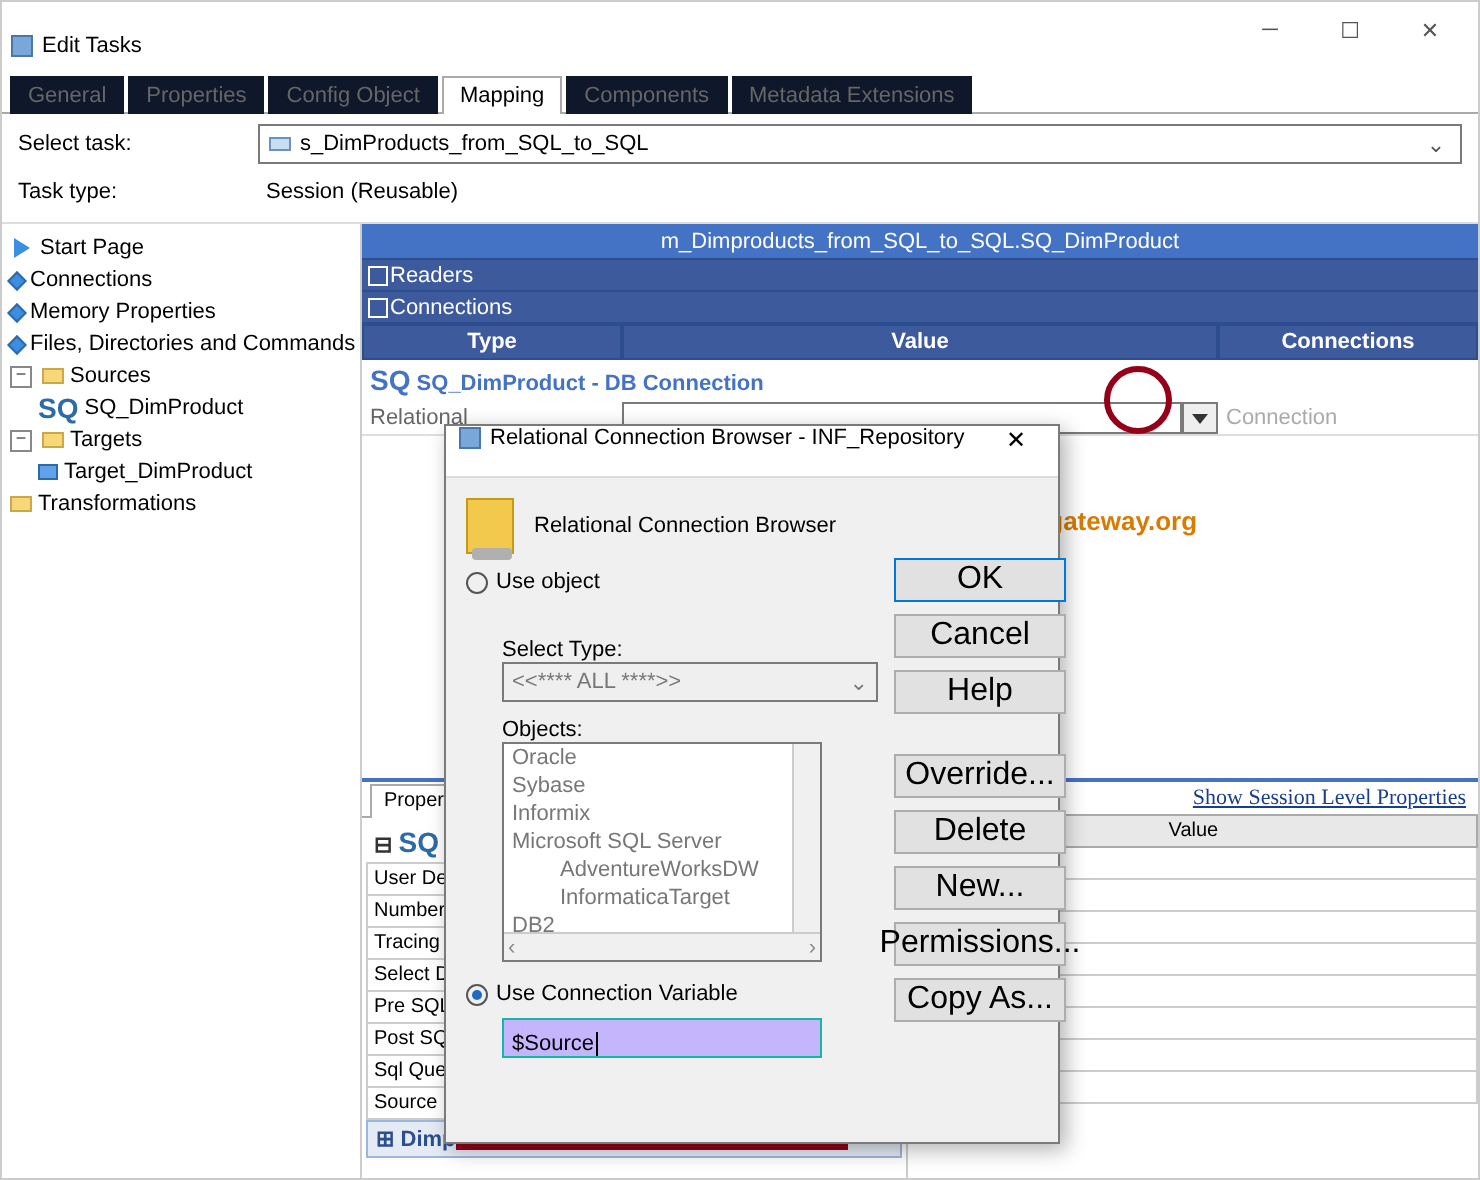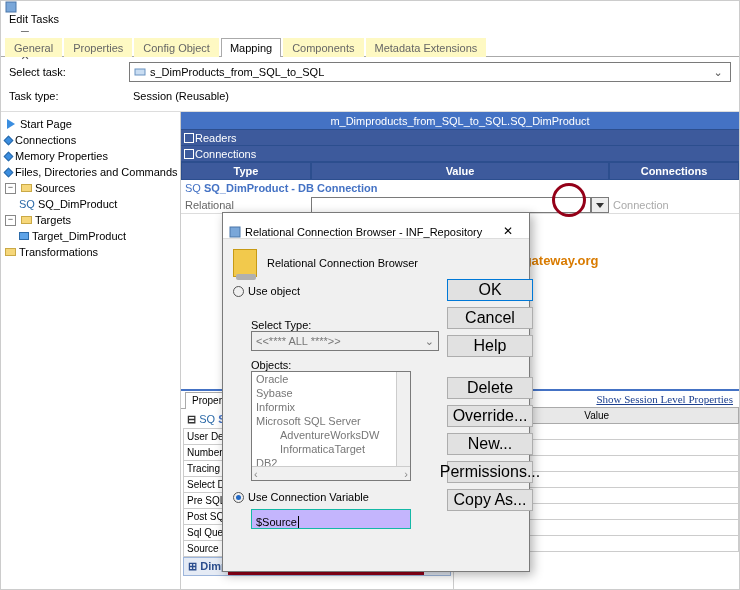--- a/index.html
+++ b/index.html
@@ -17,24 +17,23 @@
   .window {
     width: 740px;
     height: 590px;
     border: 1px solid #ccc;
     display: flex;
     flex-direction: column;
   }
   .titlebar {
     height: 28px;
     display: flex;
-    align-items: flex-start;
+    align-items: flex-end;
     padding: 0 4px;
     background: #fff;
-    flex-direction: column;
   }
   .titlebar .title { margin-left: 4px; color: #000; }
   .titlebar .spacer { flex: 1; }
   .titlebar .wbtn {
     width: 40px;
     height: 28px;
     display: flex;
     align-items: center;
     justify-content: center;
     color: #555;
@@ -48,21 +47,21 @@
     gap: 2px;
     margin-top: 6px;
   }
   .tab {
     padding: 3px 8px 3px 8px;
     color: #666;
     border: 1px solid transparent;
     border-bottom: none;
     position: relative;
     top: 1px;
-    background: #fef9c3;
+    background: #0f172a;
   }
   .tab.active {
     color: #000;
     border-color: #aaa;
     background: #fff;
   }
   .form-rows { padding: 4px 8px 2px 8px; }
   .form-row { display: flex; align-items: center; height: 22px; margin-bottom: 2px;}
   .form-row label { width: 120px; color: #000;}
   .form-row .field {
@@ -109,21 +108,21 @@
   }
   .tico {
     display: inline-flex;
     width: 12px; height: 12px;
     align-items: center; justify-content: center;
   }
   .ic-arrow svg, .tico svg { width:12px; height:12px; }
   .ic-diamond { transform: rotate(45deg); background:#3b8ee0; width:7px; height:7px; border:1px solid #2c6aa8;}
   .ic-folder { background:#f6d77a; border:1px solid #caa946; width:11px; height:8px;}
   .ic-table { background:#5fa4e8; border:1px solid #2c6aa8; width:10px; height:8px;}
-  .ic-sq { color:#2c6aa8; font-weight:normal; font-size:11px;}
+  .ic-sq { color:#2c6aa8; font-weight:bold; font-size:14px;}
   .right-pane {
     flex: 1;
     display: flex;
     flex-direction: column;
     overflow: hidden;
     position: relative;
   }
   .mapping-title {
     background: #4472c4;
     color: #fff;
@@ -243,21 +242,21 @@
     width: 308px;
     height: 360px;
     background: #f0f0f0;
     border: 1px solid #7a7a7a;
     box-shadow: 3px 3px 10px rgba(0,0,0,0.3);
     display:flex;
     flex-direction: column;
     z-index: 50;
   }
   .dlg-title {
-    height: 26px; background:#fff; display:flex; align-items:flex-end; padding:0 6px;
+    height: 26px; background:#fff; display:flex; align-items:flex-start; padding:0 6px;
     border-bottom:1px solid #ddd;
   }
   .dlg-title .spacer{flex:1;}
   .dlg-title .xbtn{width:30px;text-align:center;font-size:12px;}
   .dlg-body { flex:1; padding:8px 10px 2px 10px; display:flex; gap:8px;}
   .dlg-left { flex:1;}
   .dlg-right { width: 86px; display:flex; flex-direction:column; gap:6px; padding-top:32px;}
   .dlg-btn {
     height:22px; border:1px solid #adadad; background:#e1e1e1;
     display:flex; align-items:center; justify-content:center;
@@ -576,20 +575,20 @@
             <span style="border-left:1px solid #000; height:12px; margin-left:1px;"></span>
         </div>
       </div>
     </div>
 
     <div class="dlg-right">
       <div class="dlg-btn primary">OK</div>
       <div class="dlg-btn">Cancel</div>
       <div class="dlg-btn">Help</div>
       <div style="height:8px;"></div>
+      <div class="dlg-btn">Override...</div>
       <div class="dlg-btn">Delete</div>
-      <div class="dlg-btn">Override...</div>
       <div class="dlg-btn">New...</div>
       <div class="dlg-btn">Permissions...</div>
       <div class="dlg-btn">Copy As...</div>
     </div>
   </div>
 </div>
 
 </body></html>

